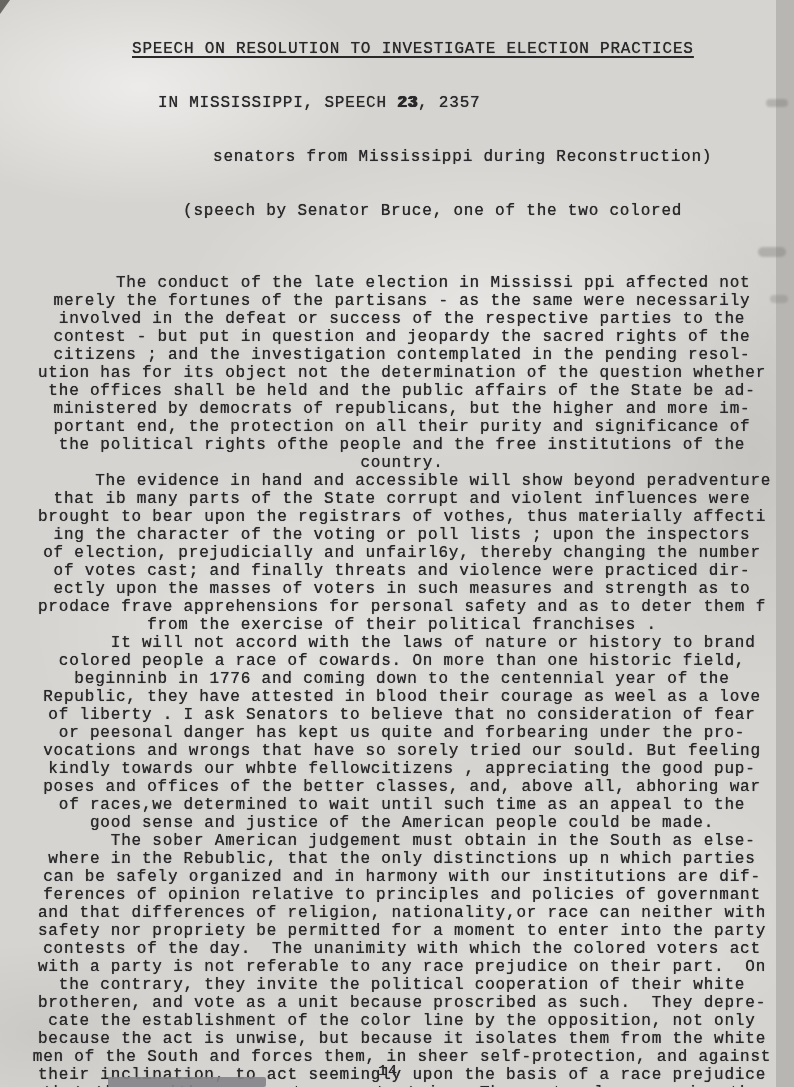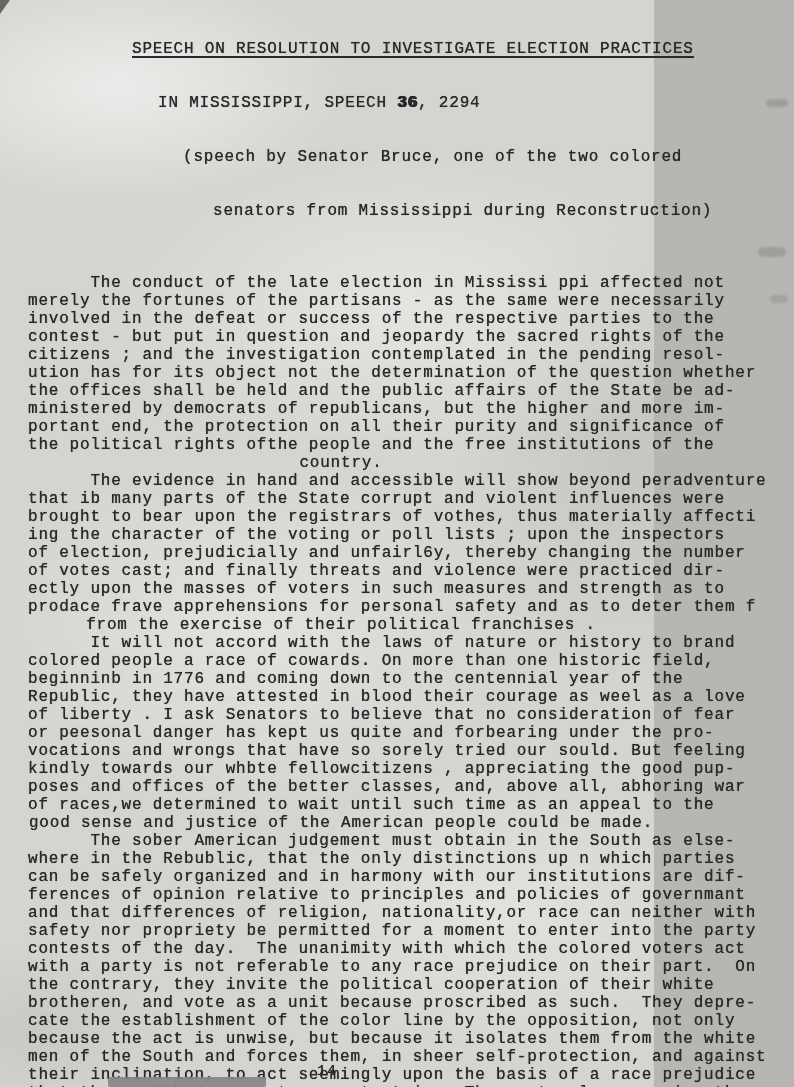--- a/index.html
+++ b/index.html
@@ -7,21 +7,21 @@
     --ink:#29282a;
     --artifact:#85858a;
   }
   html,body{margin:0;padding:0;}
   body{
     width:794px;height:1087px;overflow:hidden;
     background:#b8b6b2;
     font-family:"Liberation Mono","DejaVu Sans Mono",monospace;
   }
   .page{
-    position:relative;width:654px;height:1087px;
+    position:relative;width:776px;height:1087px;
     background-color:var(--page-bg);
     background-image:
       radial-gradient(ellipse 340px 170px at 18% 8%, rgba(255,255,255,0.55), transparent 70%),
       radial-gradient(ellipse 420px 220px at 62% 28%, rgba(255,255,255,0.38), transparent 72%),
       radial-gradient(ellipse 380px 260px at 38% 58%, rgba(255,255,255,0.32), transparent 70%),
       radial-gradient(ellipse 330px 210px at 75% 84%, rgba(255,255,255,0.34), transparent 70%),
       radial-gradient(ellipse 240px 320px at 97% 42%, rgba(118,118,116,0.16), transparent 75%),
       radial-gradient(ellipse 200px 120px at 5% 95%, rgba(118,118,116,0.12), transparent 75%);
     color:var(--ink);
     box-sizing:border-box;
@@ -73,23 +73,23 @@
 
 <div class="page">
 
   <div class="artifact corner-mark"></div>
   <div class="artifact streak-1"></div>
   <div class="artifact streak-2"></div>
   <div class="artifact streak-3"></div>
 
   <div class="title-block doc-text">
     <div class="title-line t1"><span class="u">SPEECH ON RESOLUTION TO INVESTIGATE ELECTION PRACTICES</span></div>
-    <div class="title-line t2"><span>IN MISSISSIPPI, SPEECH </span><span class="overstrike">36</span><span>, 2294</span></div>
+    <div class="title-line t2"><span>IN MISSISSIPPI, SPEECH </span><span class="overstrike">23</span><span>, 2357</span></div>
+    <div class="title-line t4">senators from Mississippi during Reconstruction)</div>
     <div class="title-line t3">(speech by Senator Bruce, one of the two colored</div>
-    <div class="title-line t4">senators from Mississippi during Reconstruction)</div>
   </div>
 
   <div class="spacer"></div>
 
   <div class="doc-text para">      The conduct of the late election in Mississi ppi affected not
 merely the fortunes of the partisans - as the same were necessarily
 involved in the defeat or success of the respective parties to the
 contest - but put in question and jeopardy the sacred rights of the
 citizens ; and the investigation contemplated in the pending resol-
 ution has for its object not the determination of the question whether

